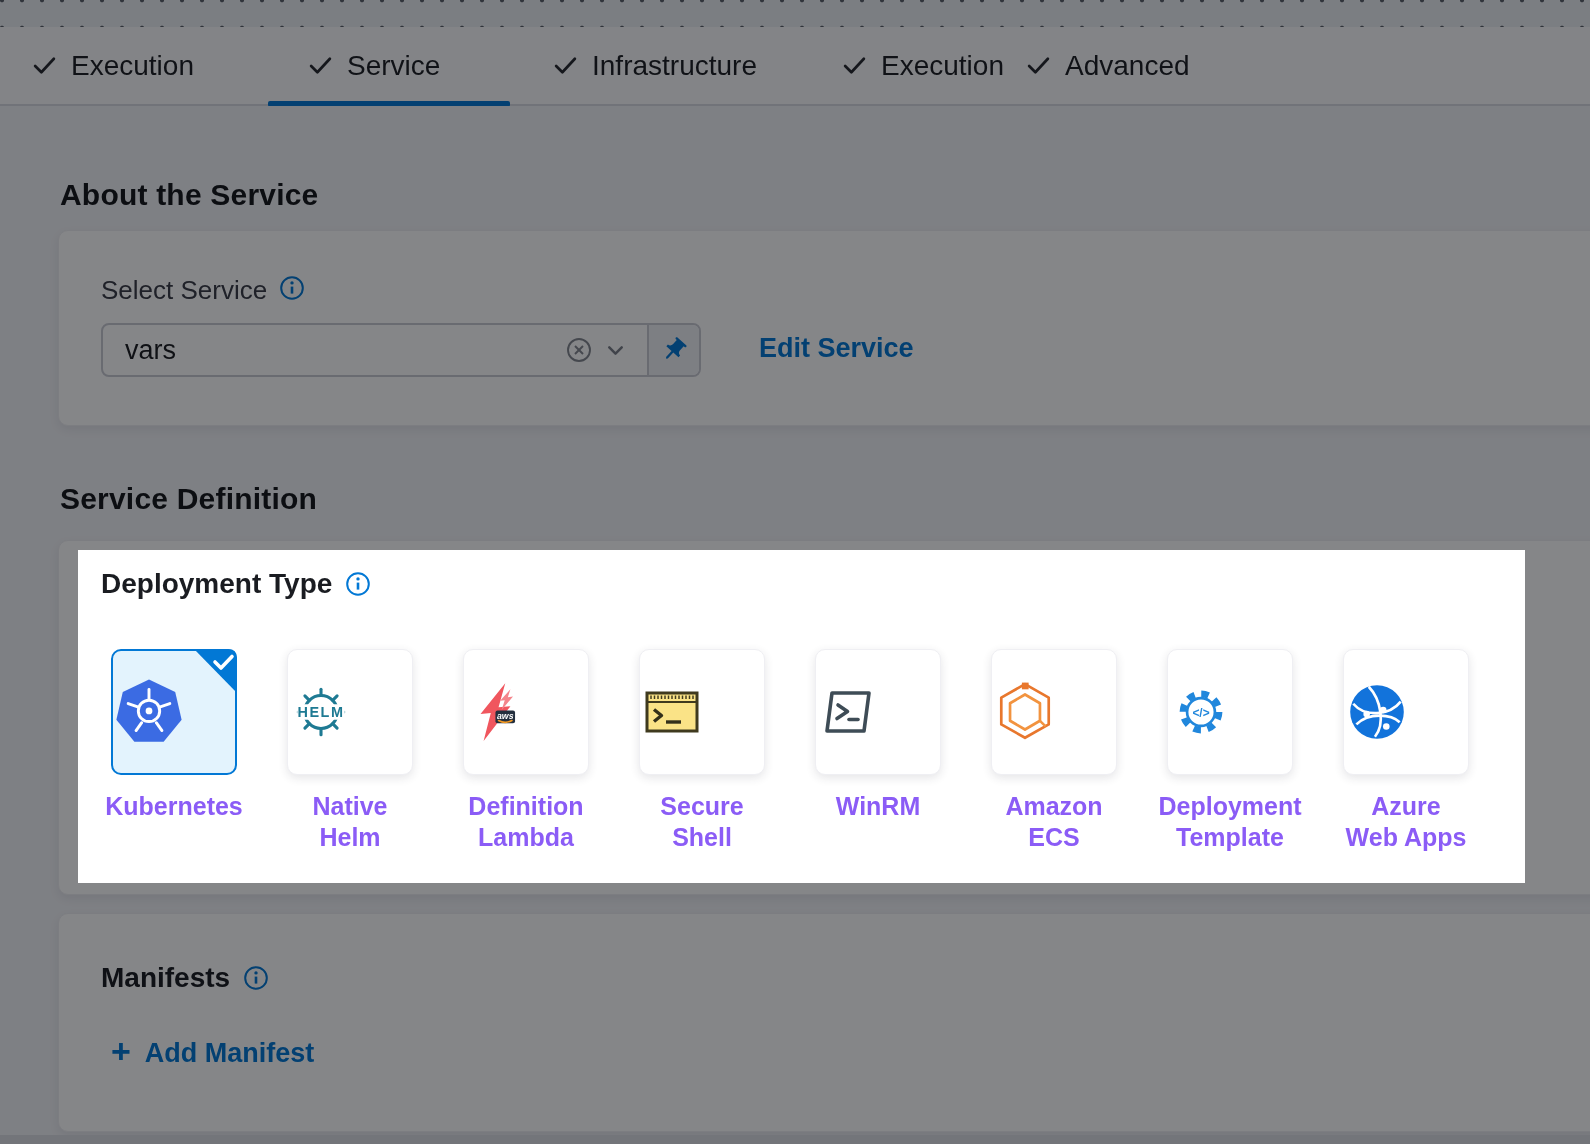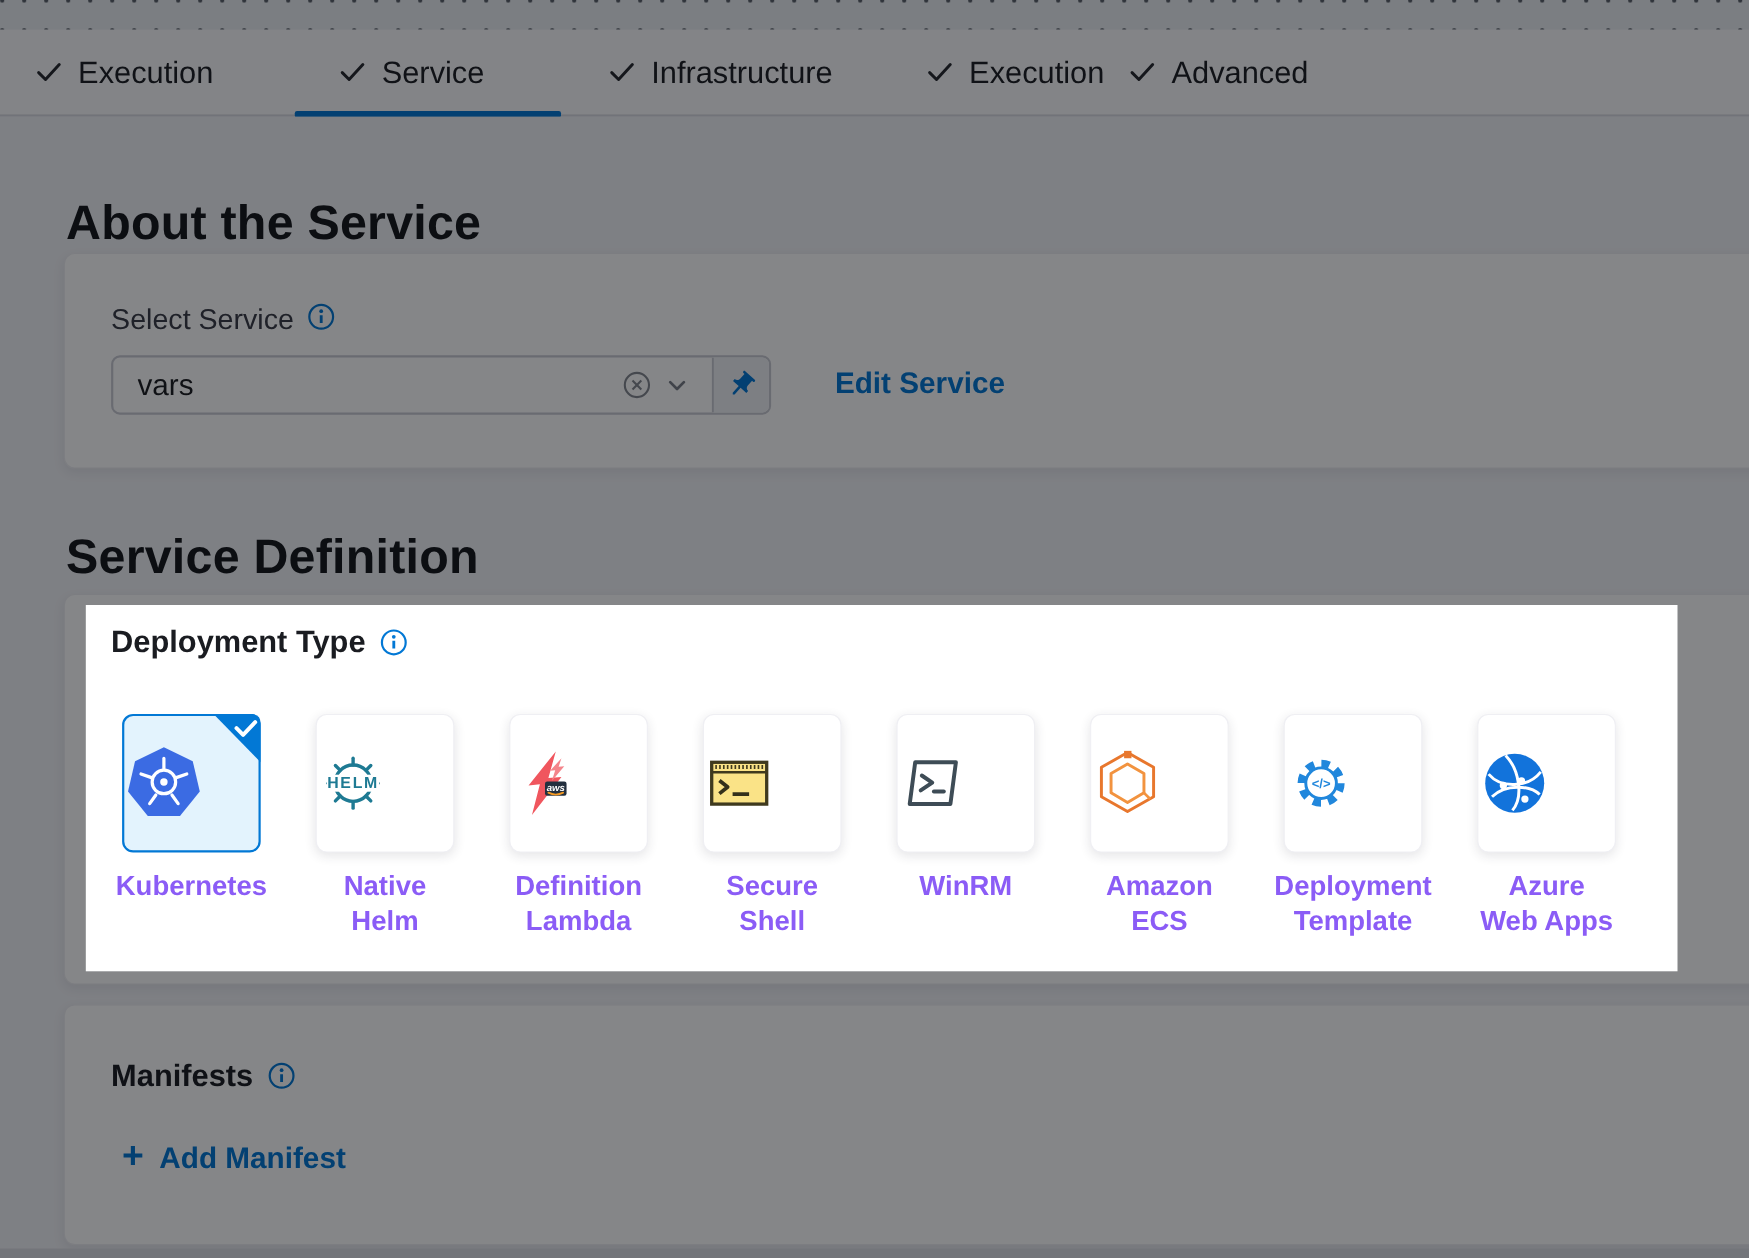--- a/index.html
+++ b/index.html
@@ -14,21 +14,21 @@
 
   
   .tabbar { position:absolute; left:0; top:27px; width:100%; height:79px; background:#FBFBFD;
     border-bottom:2px solid #D9DAE2; }
   .tab { position:absolute; top:0; height:100%; display:flex; align-items:center; gap:14px; cursor:pointer; }
   .tab-label { font-size:28px; font-weight:500; color:#1D1F23; }
   .active-underline { position:absolute; left:268px; bottom:-3px; width:242px; height:6px; background:#0278D5; border-radius:2px; }
 
   
   .content { position:absolute; left:0; top:106px; width:100%; height:1038px; background:#F2F3F7; }
-  h1.section { position:absolute; left:60px; font-size:44px; font-weight:800; color:#14161A; letter-spacing:0.2px; }
+  h1.section { position:absolute; left:60px; font-size:30px; font-weight:800; color:#14161A; letter-spacing:0.2px; }
   .card { position:absolute; left:58px; right:-30px; background:#FFFFFF; border:1px solid #EEEEF2;
     border-radius:10px; box-shadow:0 4px 10px rgba(40,41,61,0.08); }
   .card-about { top:124px; height:196px; }
   .card-definition { top:434px; height:355px; }
   .card-manifests { top:807px; height:219px; }
 
   .field-label { position:absolute; left:42px; top:44px; display:flex; align-items:flex-start; gap:12px;
     font-size:26px; color:#3A3C46; }
   .panel-title { display:flex; align-items:center; gap:13px; font-size:28px; font-weight:700; color:#1A1C21; }
 

